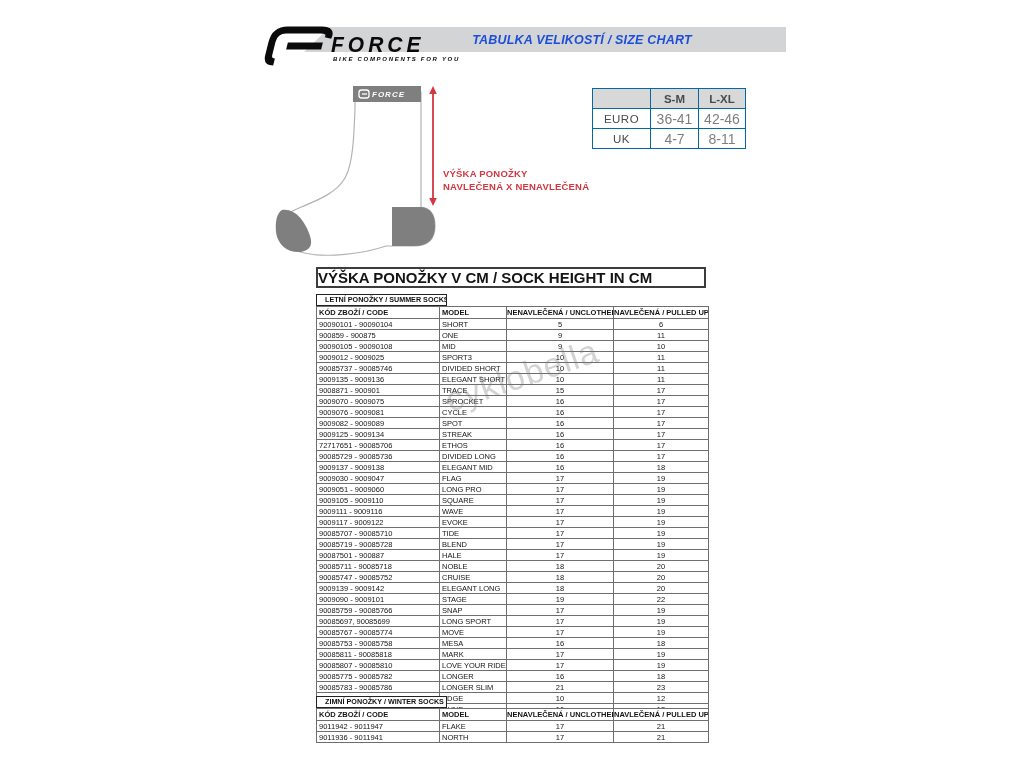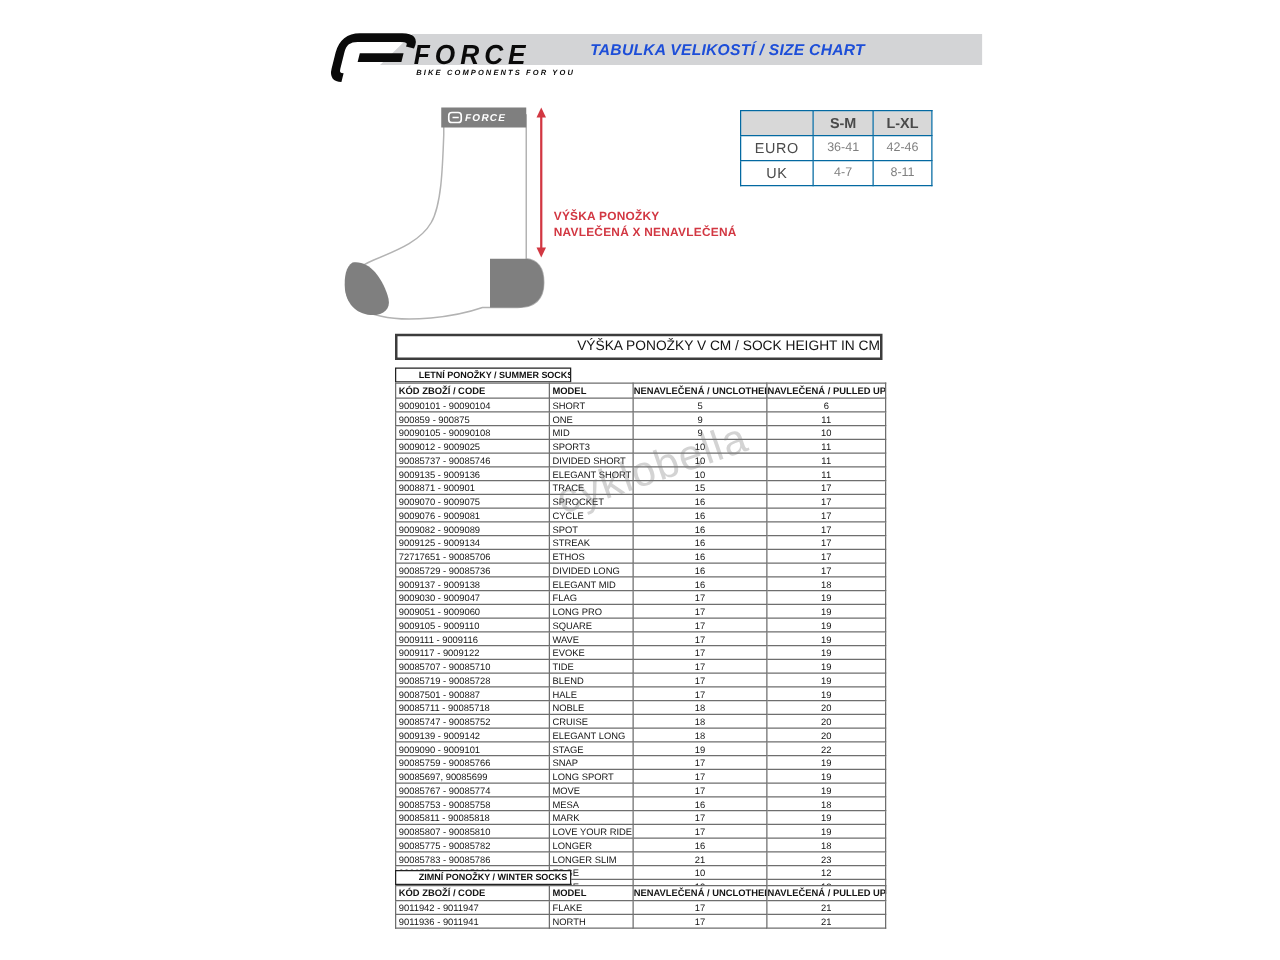--- a/index.html
+++ b/index.html
@@ -19,30 +19,30 @@
 
   
   .sock-svg{position:absolute;left:268px;top:80px;width:300px;height:185px;}
   .height-label{position:absolute;left:443px;top:168px;color:#d23742;font-size:9.5px;line-height:12.5px;
                 font-weight:600;letter-spacing:0.2px;white-space:nowrap;}
 
   
   .size-table{position:absolute;left:592px;top:88px;border-collapse:collapse;table-layout:fixed;}
   .size-table th,.size-table td{border:1px solid #0369a1;height:19px;text-align:center;padding:0;overflow:hidden;}
   .size-table th{background:#d8d8d8;font-size:11.5px;color:#4a4a4a;font-weight:bold;}
-  .size-table td{font-size:10px;color:#7f7f7f;background:#fff;}
+  .size-table td{font-size:14px;color:#7f7f7f;background:#fff;}
   .size-table td:first-child{font-weight:normal;color:#4a4a4a;font-size:11.5px;letter-spacing:0.5px;}
 
   
   .height-title{position:absolute;left:316px;top:267px;width:386px;height:17px;border:2px solid #3c3c3c;
-                text-align:right;line-height:17px;font-weight:normal;font-size:11px;color:#141414;background:#fff;}
+                text-align:left;line-height:17px;font-weight:bold;font-size:15px;color:#141414;background:#fff;}
 
   
   .section-label{position:absolute;width:121px;height:10px;border:1px solid #222;background:#fff;
-                 font-size:7.2px;font-weight:bold;line-height:10px;padding-left:18px;white-space:nowrap;overflow:hidden;}
+                 font-size:7.2px;font-weight:bold;line-height:10px;padding-left:8px;white-space:nowrap;overflow:hidden;}
 
   
   .data-table{position:absolute;border-collapse:collapse;table-layout:fixed;width:392px;background:#fff;}
   .data-table th,.data-table td{border:1px solid #6e6e6e;font-size:7.5px;height:10px;line-height:9px;
                 padding:0 0 0 2px;color:#141414;white-space:nowrap;overflow:hidden;text-align:left;font-weight:normal;}
   .data-table th{font-weight:bold;height:11px;}
   .data-table th:nth-child(3),.data-table th:nth-child(4),
   .data-table td:nth-child(3),.data-table td:nth-child(4){text-align:center;padding:0;}
 
   

